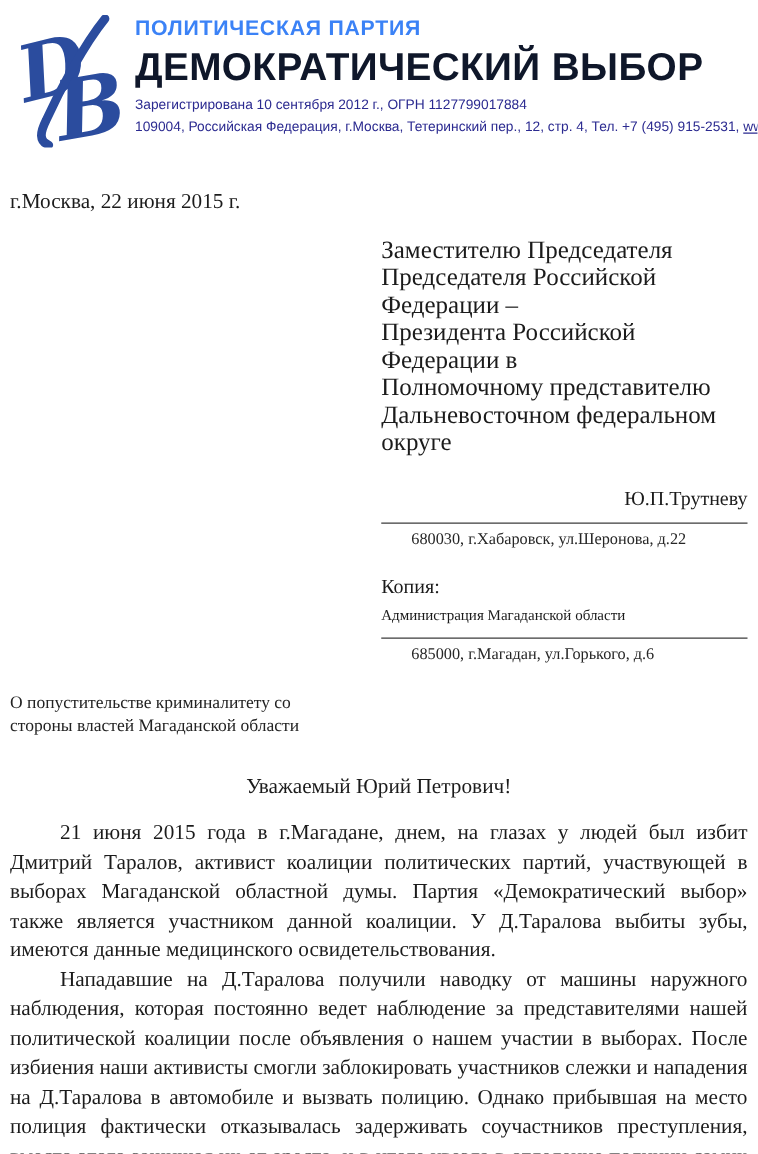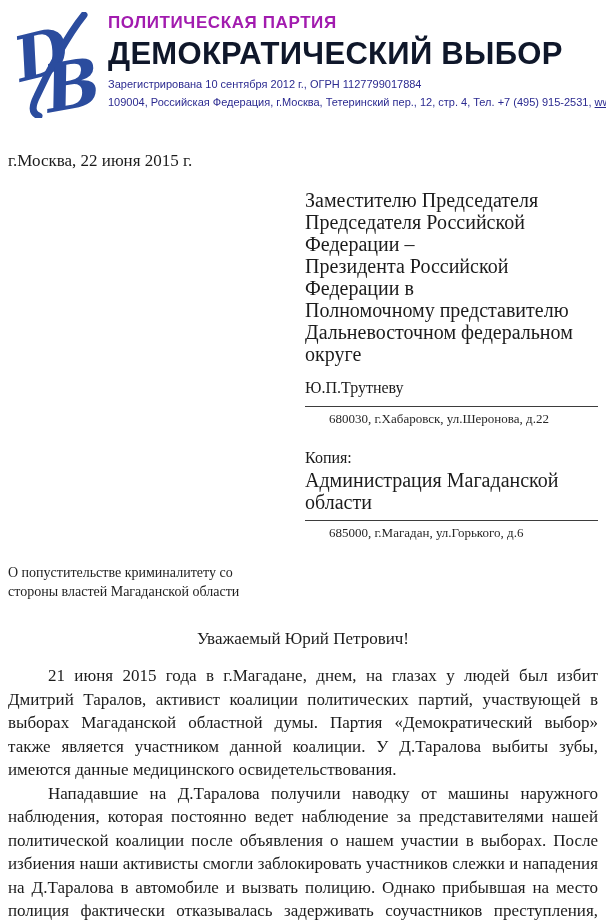--- a/index.html
+++ b/index.html
@@ -24,21 +24,21 @@
     left: 4px;
     top: 12px;
     width: 96px;
     height: 106px;
   }
   .lh-text { margin-left: 100px; padding-top: 13px; font-family: "Liberation Sans", sans-serif; }
   .party-label {
     font-size: 17px;
     font-weight: bold;
     letter-spacing: 0.6px;
-    color: #a21caf;
+    color: #3b82f6;
   }
   .party-name {
     font-size: 31px;
     font-weight: bold;
     letter-spacing: 0.3px;
     color: #0f172a;
     margin-top: 3px;
     white-space: nowrap;
   }
   .lh-small {
@@ -58,25 +58,25 @@
     font-size: 17px;
   }
 
   
   .recipient-block {
     margin-left: 297px;
     width: 293px;
     margin-top: 18px;
   }
   .recipient-line { font-size: 20px; line-height: 22px; }
-  .recipient-name { font-size: 16px; line-height: 22px; margin-top: 12px; }
+  .recipient-name { font-size: 16px; line-height: 22px; margin-top: 24px; text-align: right; }
   .addr-rule { border: none; border-top: 1px solid #3d3d3d; margin-top: 7px; }
   .addr-small { font-size: 13px; line-height: 17px; padding-top: 3px; color: #262626; margin-left: 24px; }
   .copy-label { font-size: 16px; line-height: 22px; margin-top: 20px; }
-  .copy-name  { font-size: 20px; line-height: 22px; }
+  .copy-name  { font-size: 12px; line-height: 22px; }
 
   
   .subject {
     margin-top: 22px;
     width: 252px;
     font-size: 14px;
     line-height: 19px;
     color: #222222;
   }
 

